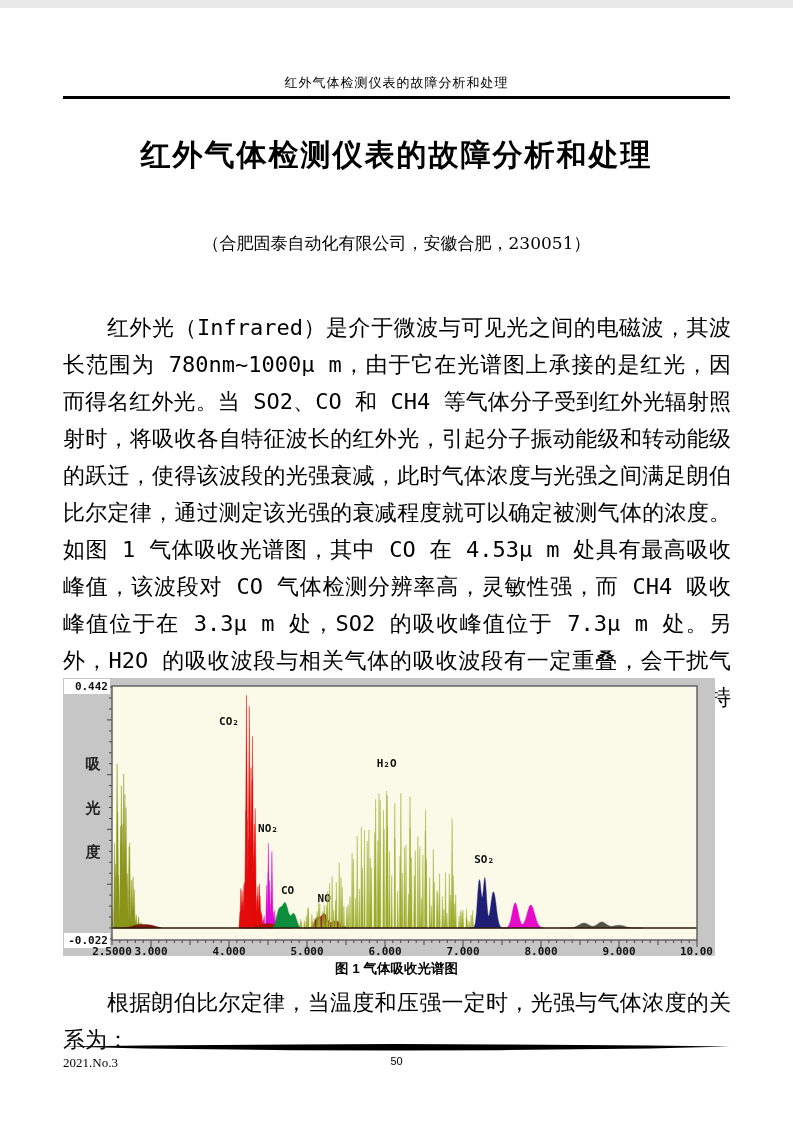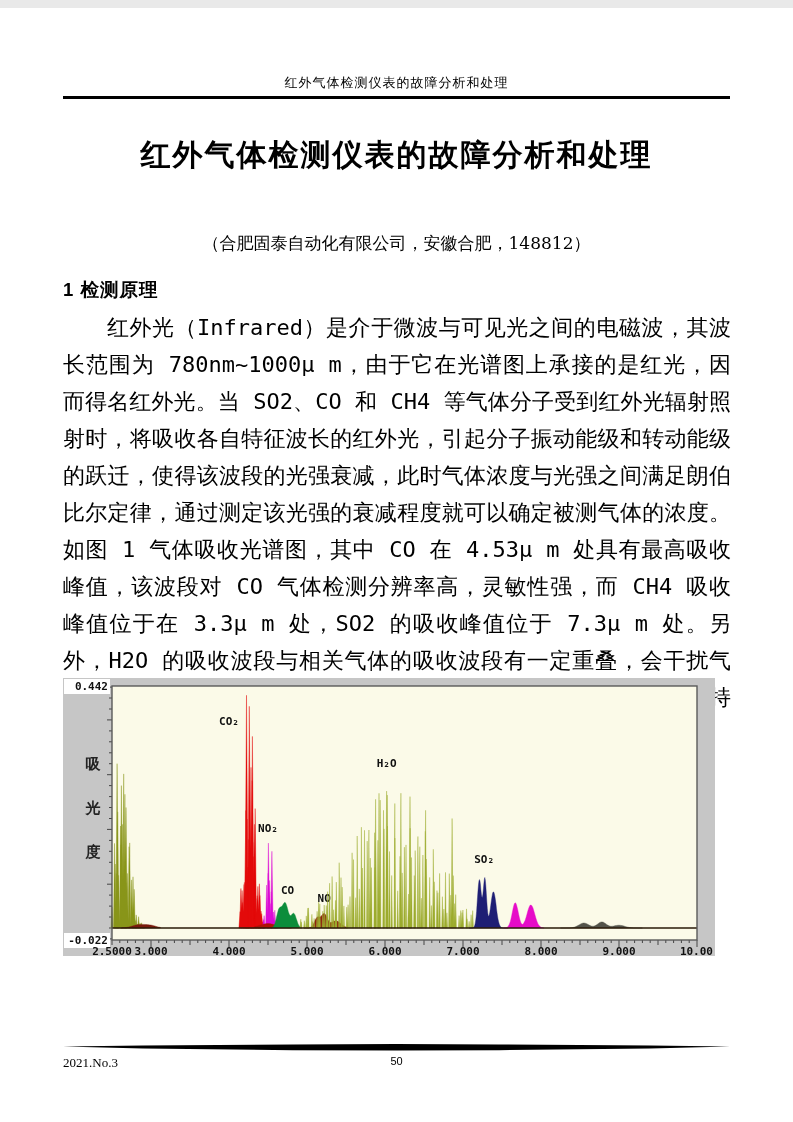--- a/index.html
+++ b/index.html
@@ -33,23 +33,22 @@
 </head>
 <body>
 
 <div class="page">
 
   <div class="running-header">红外气体检测仪表的故障分析和处理</div>
   <div class="header-rule"></div>
 
   <h1 class="article-title" style="margin:0;">红外气体检测仪表的故障分析和处理</h1>
 
-  <div class="affiliation">（合肥固泰自动化有限公司，安徽合肥，148812）</div>
+  <div class="affiliation">（合肥固泰自动化有限公司，安徽合肥，230051）</div>
 
-  <div class="section-heading">1 检测原理</div>
 
   <p class="body-par p1">红外光（Infrared）是介于微波与可见光之间的电磁波，其波长范围为 780nm~1000μ m，由于它在光谱图上承接的是红光，因而得名红外光。当 SO2、CO 和 CH4 等气体分子受到红外光辐射照射时，将吸收各自特征波长的红外光，引起分子振动能级和转动能级的跃迁，使得该波段的光强衰减，此时气体浓度与光强之间满足朗伯比尔定律，通过测定该光强的衰减程度就可以确定被测气体的浓度。如图 1 气体吸收光谱图，其中 CO 在 4.53μ m 处具有最高吸收峰值，该波段对 CO 气体检测分辨率高，灵敏性强，而 CH4 吸收峰值位于在 3.3μ m 处，SO2 的吸收峰值位于 7.3μ m 处。另外，H2O 的吸收波段与相关气体的吸收波段有一定重叠，会干扰气体测量结果的准确度，所以需要对光源进行特定波段筛选，同时保持温度恒定，气路中还要加入过滤装置进而确保检测精度。</p>
 
   <div class="figure-wrap">
     <svg id="spectrum-svg" width="652" height="278" viewBox="0 0 652 278" xmlns="http://www.w3.org/2000/svg">
         <rect x="0" y="0" width="652" height="278" fill="#c6c6c6"></rect>
         <rect x="49" y="8" width="585" height="254" fill="#fbfae8"></rect>
         <path d="M49.0,262 v5 M56.8,262 v3 M64.6,262 v3 M72.4,262 v3 M80.2,262 v3 M88.0,262 v7 M95.8,262 v3 M103.6,262 v3 M111.4,262 v3 M119.2,262 v3 M127.0,262 v5 M134.8,262 v3 M142.6,262 v3 M150.4,262 v3 M158.2,262 v3 M166.0,262 v7 M173.8,262 v3 M181.6,262 v3 M189.4,262 v3 M197.2,262 v3 M205.0,262 v5 M212.8,262 v3 M220.6,262 v3 M228.4,262 v3 M236.2,262 v3 M244.0,262 v7 M251.8,262 v3 M259.6,262 v3 M267.4,262 v3 M275.2,262 v3 M283.0,262 v5 M290.8,262 v3 M298.6,262 v3 M306.4,262 v3 M314.2,262 v3 M322.0,262 v7 M329.8,262 v3 M337.6,262 v3 M345.4,262 v3 M353.2,262 v3 M361.0,262 v5 M368.8,262 v3 M376.6,262 v3 M384.4,262 v3 M392.2,262 v3 M400.0,262 v7 M407.8,262 v3 M415.6,262 v3 M423.4,262 v3 M431.2,262 v3 M439.0,262 v5 M446.8,262 v3 M454.6,262 v3 M462.4,262 v3 M470.2,262 v3 M478.0,262 v7 M485.8,262 v3 M493.6,262 v3 M501.4,262 v3 M509.2,262 v3 M517.0,262 v5 M524.8,262 v3 M532.6,262 v3 M540.4,262 v3 M548.2,262 v3 M556.0,262 v7 M563.8,262 v3 M571.6,262 v3 M579.4,262 v3 M587.2,262 v3 M595.0,262 v5 M602.8,262 v3 M610.6,262 v3 M618.4,262 v3 M626.2,262 v3 M634.0,262 v7 M49,260.9 h-5 M49,250.0 h-3 M49,239.0 h-3 M49,228.1 h-3 M49,217.1 h-3 M49,206.2 h-5 M49,195.2 h-3 M49,184.3 h-3 M49,173.3 h-3 M49,162.4 h-3 M49,151.4 h-5 M49,140.5 h-3 M49,129.5 h-3 M49,118.6 h-3 M49,107.6 h-3 M49,96.7 h-5 M49,85.7 h-3 M49,74.8 h-3 M49,63.8 h-3 M49,52.9 h-3 M49,41.9 h-5 M49,31.0 h-3 M49,20.0 h-3 M49,9.1 h-3 " stroke="#444" stroke-width="1" fill="none"></path>
         <g>
           <path d="M48.0,250.0L49.0,228.8L50.0,250.0ZM50.5,250.0L51.5,165.4L52.5,250.0ZM51.2,250.0L52.2,186.0L53.2,250.0ZM52.4,250.0L53.4,195.7L54.4,250.0ZM53.7,250.0L54.7,133.9L55.8,250.0ZM54.6,250.0L55.6,197.3L56.6,250.0ZM56.5,250.0L57.5,148.0L58.5,250.0ZM57.1,250.0L58.1,166.8L59.1,250.0ZM58.4,250.0L59.4,146.4L60.5,250.0ZM59.7,250.0L60.7,95.9L61.7,250.0ZM60.9,250.0L61.9,116.3L62.9,250.0ZM62.1,250.0L63.1,204.8L64.1,250.0ZM63.3,250.0L64.3,195.4L65.3,250.0ZM65.1,250.0L66.1,168.7L67.1,250.0ZM65.7,250.0L66.7,164.9L67.7,250.0ZM67.6,250.0L68.6,201.9L69.6,250.0ZM69.0,250.0L70.0,198.8L71.0,250.0ZM70.2,250.0L71.2,211.3L72.2,250.0ZM71.7,250.0L72.7,242.6L73.7,250.0ZM72.1,250.0L73.2,236.9L74.2,250.0ZM73.7,250.0L74.7,245.9L75.7,250.0ZM74.6,250.0L75.6,238.7L76.6,250.0ZM76.2,250.0L77.2,245.3L78.2,250.0ZM77.6,250.0L78.6,244.8L79.6,250.0ZM79.1,250.0L80.1,247.6L81.1,250.0ZM79.9,250.0L80.9,248.8L81.9,250.0ZM52.8,250.0L54.1,85.7L55.4,250.0ZM57.0,250.0L58.4,107.6L59.7,250.0ZM61.7,250.0L63.0,129.5L64.4,250.0Z" fill="#89951a" stroke="#89951a" stroke-width="0.4"></path>
@@ -104,21 +103,23 @@
         <text x="400.0" y="277" text-anchor="middle" font-size="11" font-weight="700" font-family="&quot;DejaVu Sans Mono&quot;, monospace" fill="#111">7.000</text>
         <text x="478.0" y="277" text-anchor="middle" font-size="11" font-weight="700" font-family="&quot;DejaVu Sans Mono&quot;, monospace" fill="#111">8.000</text>
         <text x="556.0" y="277" text-anchor="middle" font-size="11" font-weight="700" font-family="&quot;DejaVu Sans Mono&quot;, monospace" fill="#111">9.000</text>
         <text x="650" y="277" text-anchor="end" font-size="11" font-weight="700" font-family="&quot;DejaVu Sans Mono&quot;, monospace" fill="#111">10.00</text>
         <text x="30" y="91.0" text-anchor="middle" font-size="15" font-weight="700" font-family="&quot;Liberation Sans&quot;, sans-serif" fill="#222">吸</text>
         <text x="30" y="135.0" text-anchor="middle" font-size="15" font-weight="700" font-family="&quot;Liberation Sans&quot;, sans-serif" fill="#222">光</text>
         <text x="30" y="179.0" text-anchor="middle" font-size="15" font-weight="700" font-family="&quot;Liberation Sans&quot;, sans-serif" fill="#222">度</text>
       </svg>
   </div>
 
+  <div class="figure-caption">图 1 气体吸收光谱图</div>
 
+  <p class="body-par p2">根据朗伯比尔定律，当温度和压强一定时，光强与气体浓度的关系为：</p>
 
   <svg class="footer-rule" viewBox="0 0 667 8" preserveAspectRatio="none">
     <polygon points="0,2.6 80,1.4 230,0.5 333,0 436,0.5 587,1.4 667,2.6 587,4.6 436,6.2 333,6.6 230,6.2 80,4.6" fill="#000"></polygon>
   </svg>
   <div class="page-number">50</div>
   <div class="journal-issue">2021.No.3</div>
 
 </div>
 
 </body></html>

